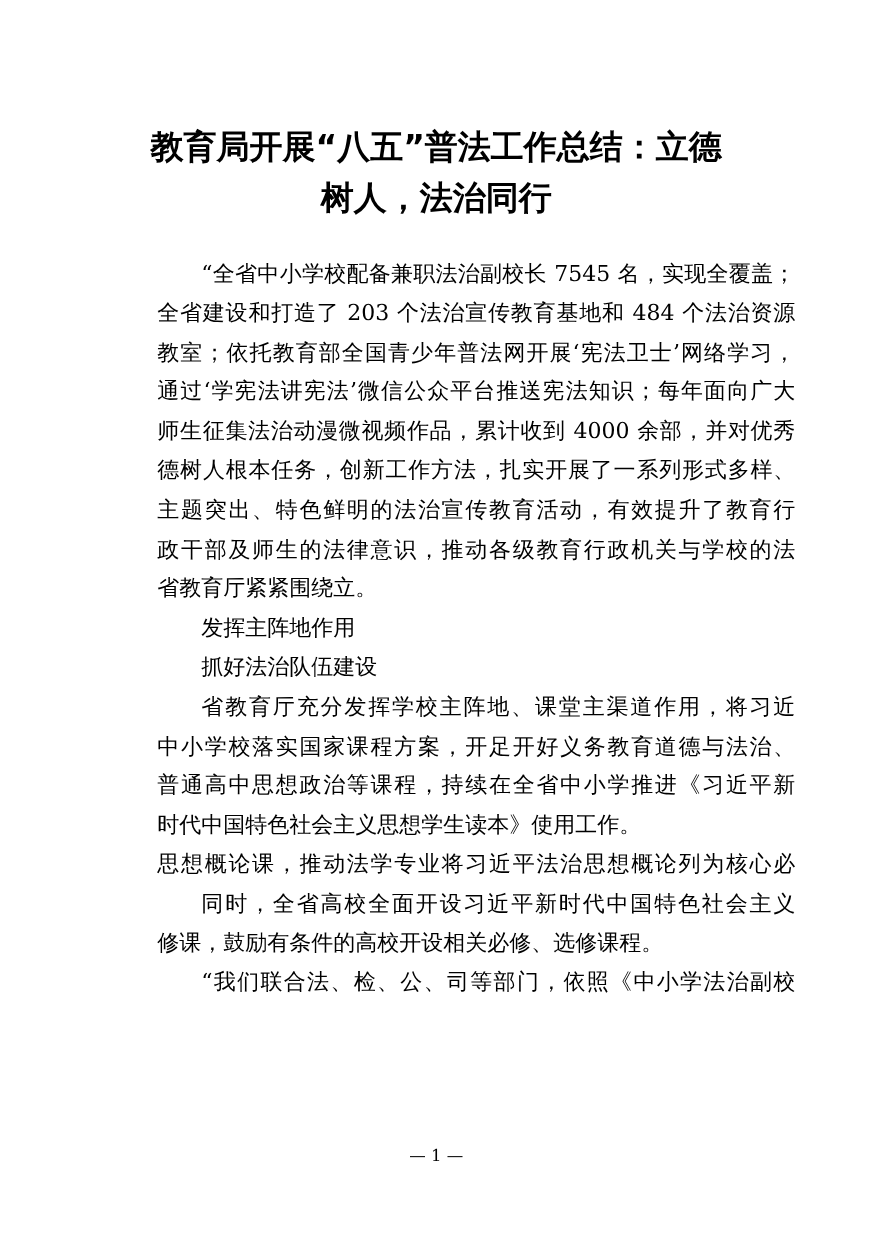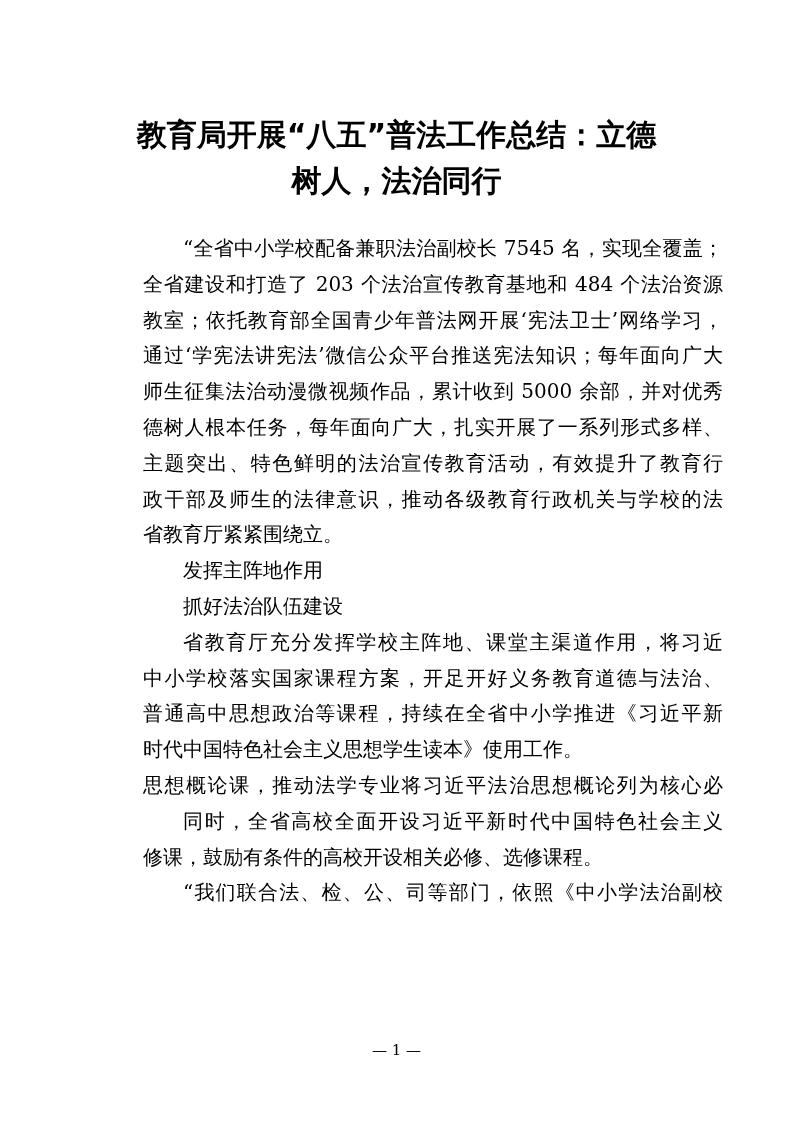--- a/index.html
+++ b/index.html
@@ -77,22 +77,22 @@
   <h1 class="title" style="margin:0;">
     <span class="line">教育局开展“八五”普法工作总结：立德</span>
     <span class="line">树人，法治同行</span>
   </h1>
 
   <div class="body-text" id="body-text">
       <span class="line indent">“全省中小学校配备兼职法治副校长 7545 名，实现全覆盖；</span>
       <span class="line">全省建设和打造了 203 个法治宣传教育基地和 484 个法治资源</span>
       <span class="line">教室；依托教育部全国青少年普法网开展‘宪法卫士’网络学习，</span>
       <span class="line">通过‘学宪法讲宪法’微信公众平台推送宪法知识；每年面向广大</span>
-      <span class="line">师生征集法治动漫微视频作品，累计收到 5000 余部，并对优秀</span>
-      <span class="line">德树人根本任务，每年面向广大，扎实开展了一系列形式多样、</span>
+      <span class="line">师生征集法治动漫微视频作品，累计收到 4000 余部，并对优秀</span>
+      <span class="line">德树人根本任务，创新工作方法，扎实开展了一系列形式多样、</span>
       <span class="line">主题突出、特色鲜明的法治宣传教育活动，有效提升了教育行</span>
       <span class="line">政干部及师生的法律意识，推动各级教育行政机关与学校的法</span>
       <span class="line last">省教育厅紧紧围绕立。</span>
       <span class="line indent last">发挥主阵地作用</span>
       <span class="line indent last">抓好法治队伍建设</span>
       <span class="line indent">省教育厅充分发挥学校主阵地、课堂主渠道作用，将习近</span>
       <span class="line">中小学校落实国家课程方案，开足开好义务教育道德与法治、</span>
       <span class="line">普通高中思想政治等课程，持续在全省中小学推进《习近平新</span>
       <span class="line last">时代中国特色社会主义思想学生读本》使用工作。</span>
       <span class="line">思想概论课，推动法学专业将习近平法治思想概论列为核心必</span>

